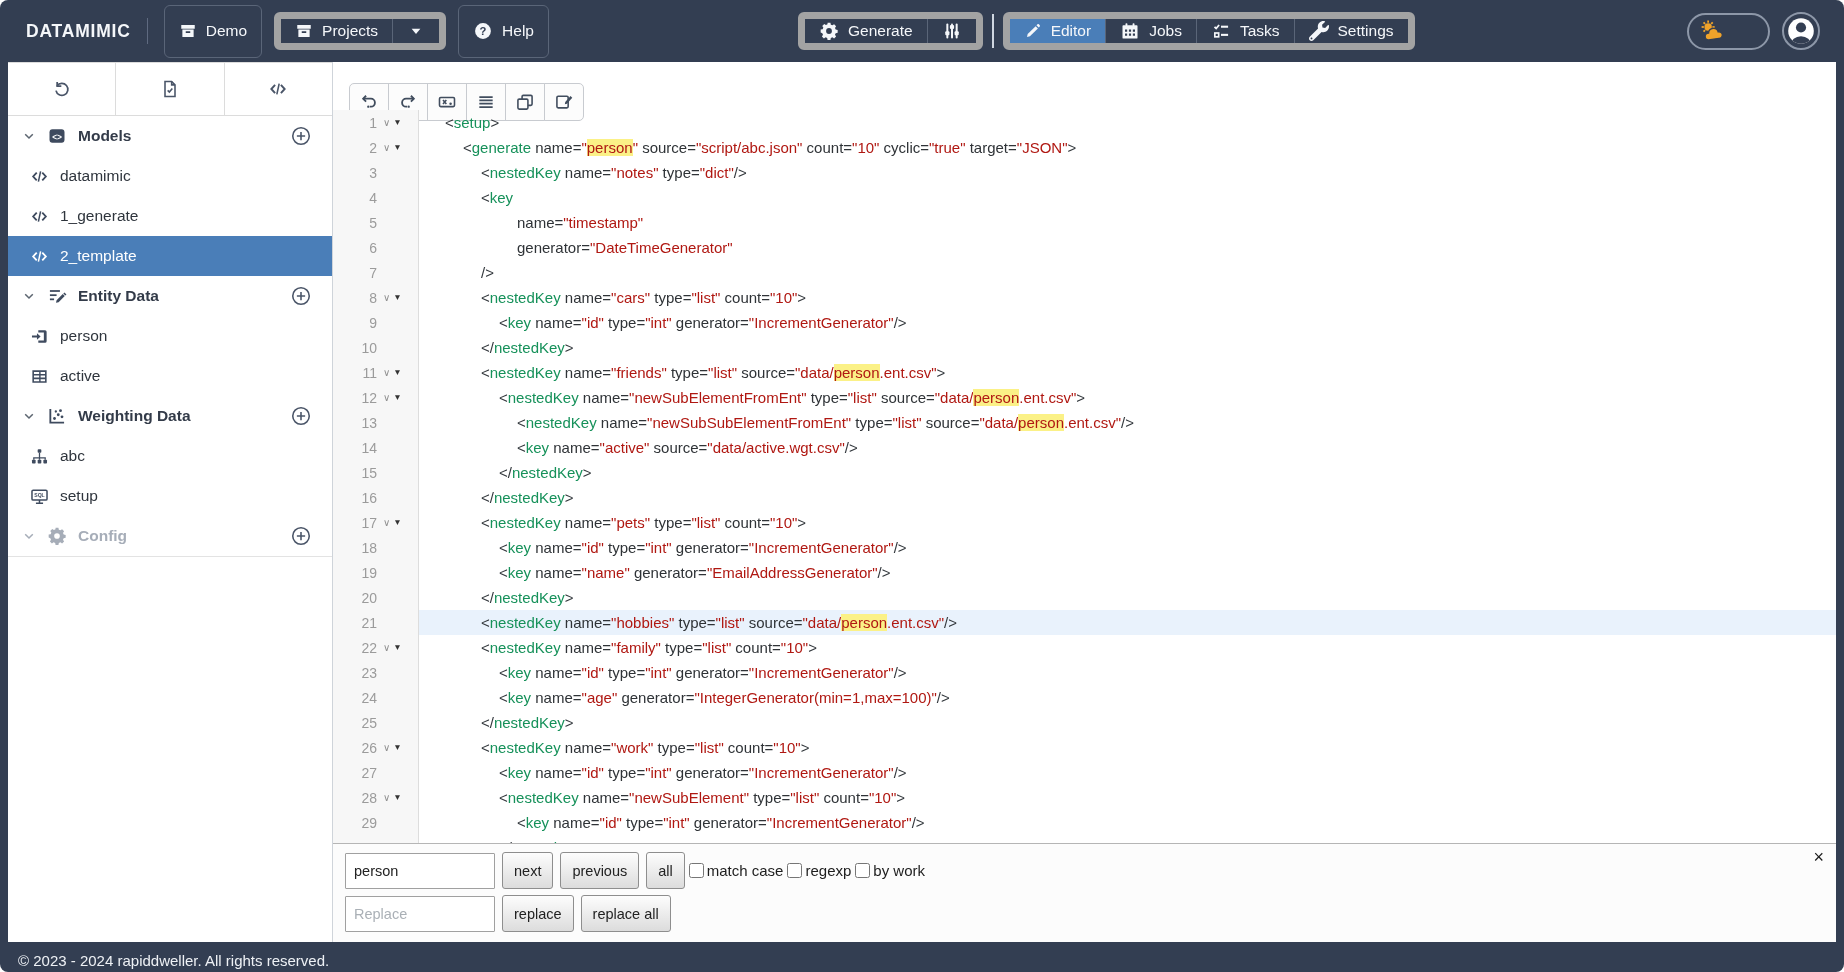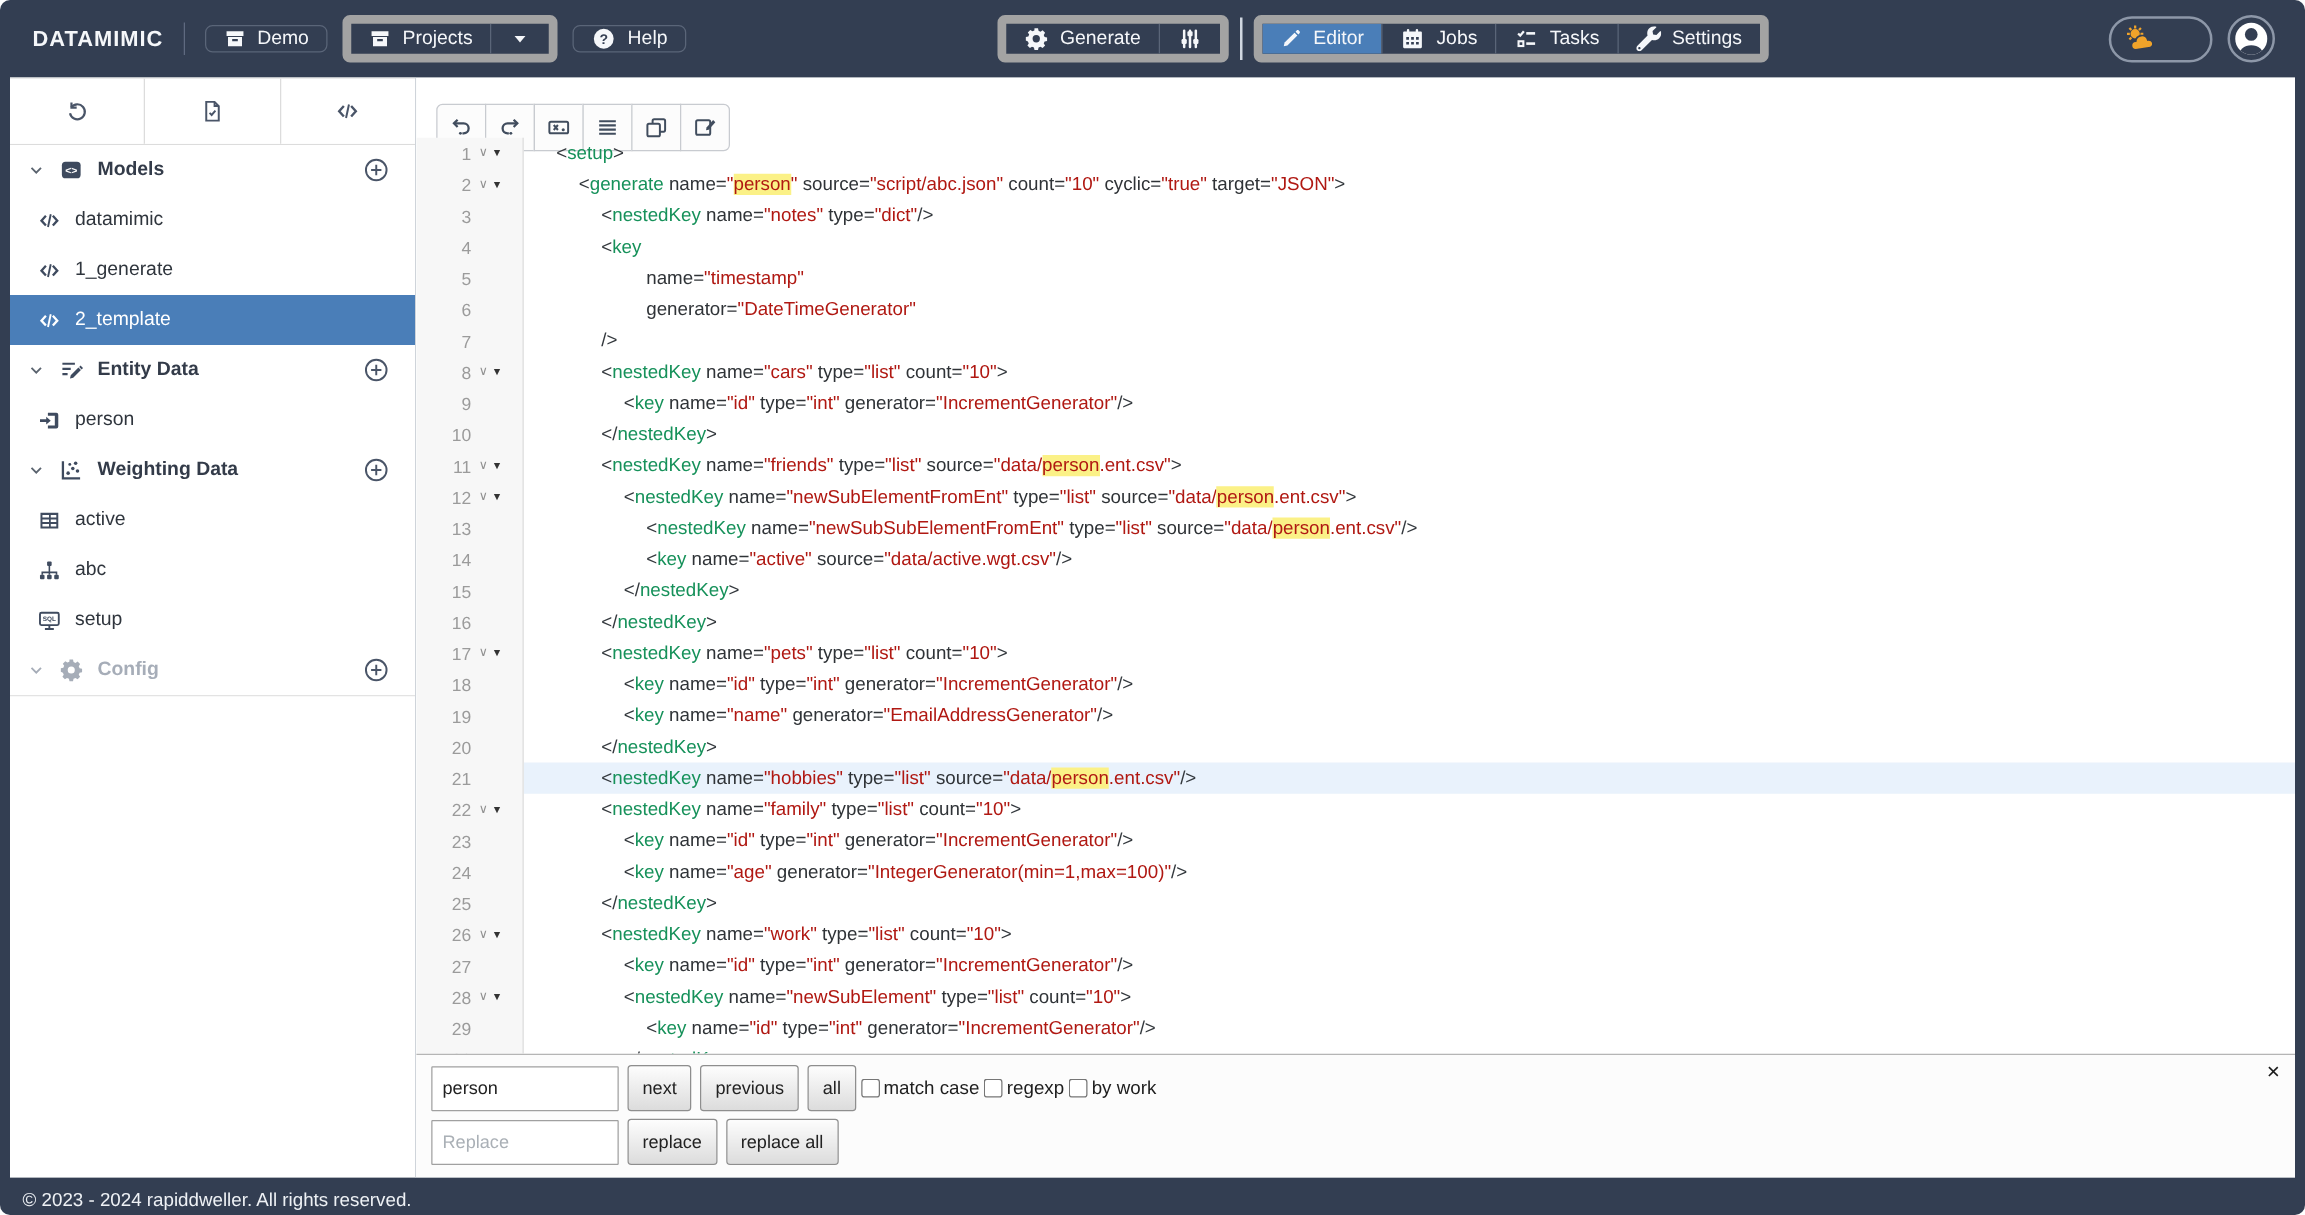--- a/index.html
+++ b/index.html
@@ -8,21 +8,21 @@
   }
   *{box-sizing:border-box;margin:0;padding:0}
   body{background:#fff;font-family:"Liberation Sans",sans-serif;-webkit-font-smoothing:antialiased}
   .app{position:relative;width:1844px;height:972px;background:var(--navy);border-radius:8px;overflow:hidden}
 
   
   .topnav{position:absolute;left:0;top:0;width:100%;height:62px;display:flex;align-items:center;color:#f5f7fa}
   .nav-left{display:flex;align-items:center;padding-left:26px;gap:12px}
   .brand{font-size:17.5px;font-weight:bold;letter-spacing:.8px;white-space:nowrap}
   .vdiv{width:1px;height:26px;background:#5f6a80;margin:0 4px}
-  .nbtn{display:flex;align-items:center;gap:9px;height:22px;padding:0 14px;border:1px solid #5a6578;border-radius:6px;background:transparent;color:#f5f7fa;font-size:15.5px;font-family:inherit;cursor:pointer;white-space:nowrap}
+  .nbtn{display:flex;align-items:center;gap:9px;height:53px;padding:0 14px;border:1px solid #5a6578;border-radius:6px;background:transparent;color:#f5f7fa;font-size:15.5px;font-family:inherit;cursor:pointer;white-space:nowrap}
   .ngroup{display:flex;align-items:stretch;height:38px;border:7px solid #a3a3a3;border-radius:6px;overflow:hidden}
   .ngroup .seg{display:flex;align-items:center;gap:9px;padding:0 14px;font-size:15.5px;cursor:pointer;background:transparent;border:none;color:#f5f7fa;font-family:inherit}
   .ngroup .seg + .seg{border-left:1px solid #5a6578}
   .cluster{position:absolute;left:798px;top:12px;display:flex;align-items:center}
   .whitediv{width:2px;height:34px;background:#cfd6e0;margin:0 9px}
   .seg.active-tab{background:var(--accent)}
   .nav-right{position:absolute;right:24px;top:12px;display:flex;align-items:center;gap:12px}
   .theme-pill{width:83px;height:37px;border:2px solid #8d97a8;border-radius:19px;display:flex;align-items:center;padding-left:9px;background:transparent;cursor:pointer}
   .avatar{width:38px;height:38px;border:2px solid #8d97a8;border-radius:50%;display:flex;align-items:center;justify-content:center;background:transparent;cursor:pointer}
   .ic{display:inline-flex}
@@ -344,20 +344,28 @@
           </div>
           <div class="trow item">
             <span class="ic iicon">
               <svg viewBox="0 0 24 24">
                 <path fill="currentColor" d="M10.5 4H19a2 2 0 012 2v12a2 2 0 01-2 2h-8.5v-3h7V7h-7z"></path>
                 <path fill="currentColor" d="M13.4 12l-4.6-4v2.7H2.5v2.6h6.3V16z"></path>
               </svg>
             </span>
             <span class="ilabel">person</span>
           </div>
+          <div class="trow item">
+            <span class="ic iicon">
+              <svg viewBox="0 0 24 24">
+                <path fill="currentColor" fill-rule="evenodd" d="M3 4h18v16H3z M5 6.2v2.6h6.6V6.2z M13.4 6.2v2.6H19V6.2z M5 10.8v2.6h6.6v-2.6z M13.4 10.8v2.6H19v-2.6z M5 15.4V18h6.6v-2.6z M13.4 15.4V18H19v-2.6z"></path>
+              </svg>
+            </span>
+            <span class="ilabel">active</span>
+          </div>
           <div class="trow sec">
             <span class="ic chev">
               <svg viewBox="0 0 24 24" fill="none" stroke="currentColor" stroke-width="2.6">
                 <path d="M5.5 9l6.5 6.5L18.5 9"></path>
               </svg>
             </span>
             <span class="ic sicon">
               <svg viewBox="0 0 24 24">
                 <path d="M4 3.5V20h16.5" stroke="currentColor" stroke-width="2.2" fill="none"></path>
                 <g fill="currentColor">
@@ -369,28 +377,20 @@
                 </g>
               </svg>
             </span>
             <span class="slabel">Weighting Data</span>
             <span class="ic plusbtn">
               <svg viewBox="0 0 24 24" fill="none" stroke="currentColor" stroke-width="1.7">
                 <circle cx="12" cy="12" r="9"></circle>
                 <path d="M12 7.5v9M7.5 12h9"></path>
               </svg>
             </span>
-          </div>
-          <div class="trow item">
-            <span class="ic iicon">
-              <svg viewBox="0 0 24 24">
-                <path fill="currentColor" fill-rule="evenodd" d="M3 4h18v16H3z M5 6.2v2.6h6.6V6.2z M13.4 6.2v2.6H19V6.2z M5 10.8v2.6h6.6v-2.6z M13.4 10.8v2.6H19v-2.6z M5 15.4V18h6.6v-2.6z M13.4 15.4V18H19v-2.6z"></path>
-              </svg>
-            </span>
-            <span class="ilabel">active</span>
           </div>
           <div class="trow item">
             <span class="ic iicon">
               <svg viewBox="0 0 24 24">
                 <g fill="currentColor">
                   <rect x="9.7" y="2.8" width="4.6" height="4.6" rx="1"></rect>
                   <rect x="2.5" y="16.2" width="4.6" height="4.6" rx="1"></rect>
                   <rect x="9.7" y="16.2" width="4.6" height="4.6" rx="1"></rect>
                   <rect x="16.9" y="16.2" width="4.6" height="4.6" rx="1"></rect>
                 </g>

